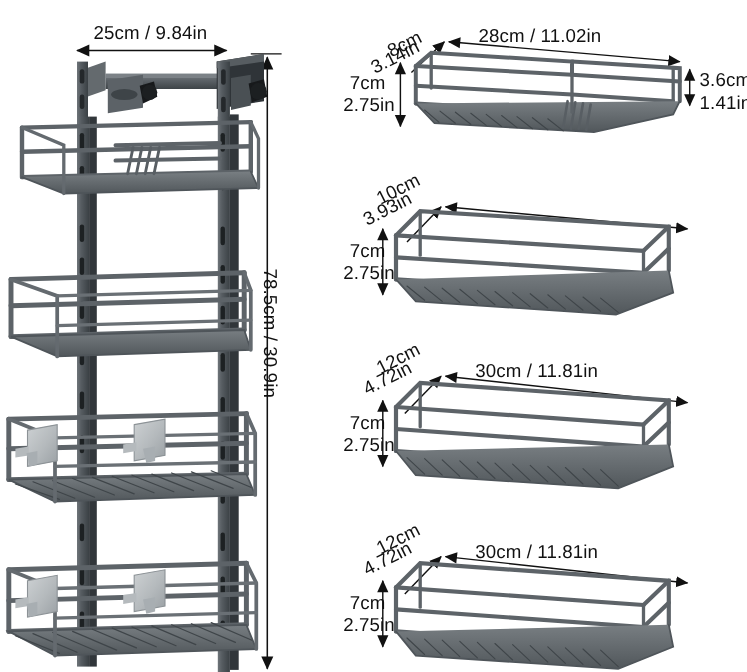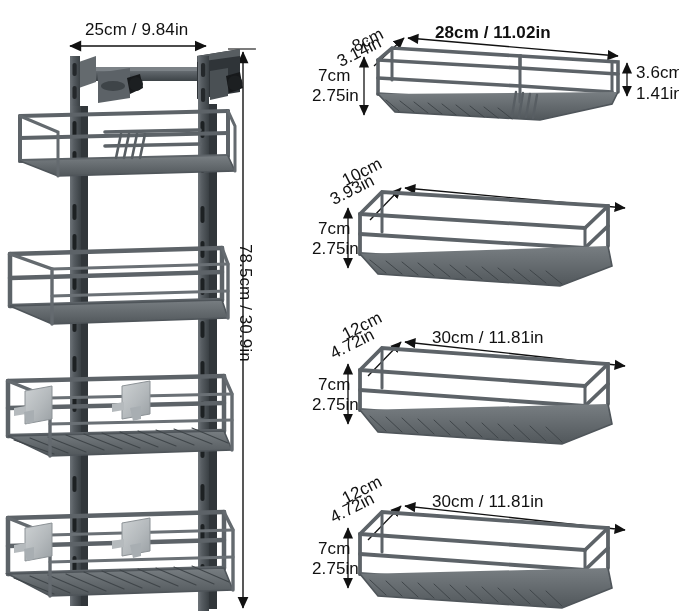--- a/index.html
+++ b/index.html
@@ -428,21 +428,21 @@
         </g>
       </g>
     </g>
   </svg>
 
   <div class="dim-label" style="left:85px; top:4px;">25cm / 9.84in</div>
   <div class="dim-label rot-vert" style="left:255px; top:228px;">78.5cm / 30.9in</div>
 
   <div class="dim-label rot-depth" style="left:349px; top:23px;">8cm</div>
   <div class="dim-label rot-depth" style="left:334px; top:38px;">3.14in</div>
-  <div class="dim-label" style="left:435px; top:7px;font-weight:bold;">28cm / 11.02in</div>
+  <div class="dim-label" style="left:435px; top:7px;">28cm / 11.02in</div>
   <div class="dim-label" style="left:318px; top:50px;">7cm</div>
   <div class="dim-label" style="left:312px; top:70px;">2.75in</div>
   <div class="dim-label" style="left:636px; top:47px;">3.6cm</div>
   <div class="dim-label" style="left:636px; top:68px;">1.41in</div>
 
   <div class="dim-label rot-depth" style="left:339px; top:157px;">10cm</div>
   <div class="dim-label rot-depth" style="left:327px; top:176px;">3.93in</div>
   <div class="dim-label" style="left:318px; top:203px;">7cm</div>
   <div class="dim-label" style="left:312px; top:223px;">2.75in</div>
 

